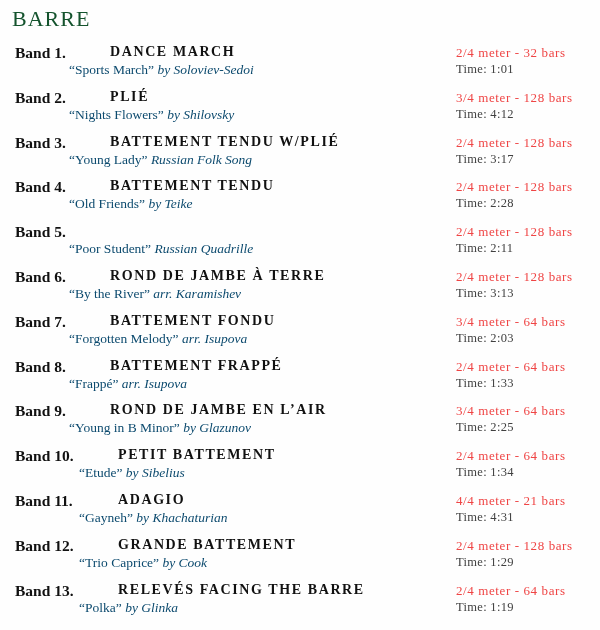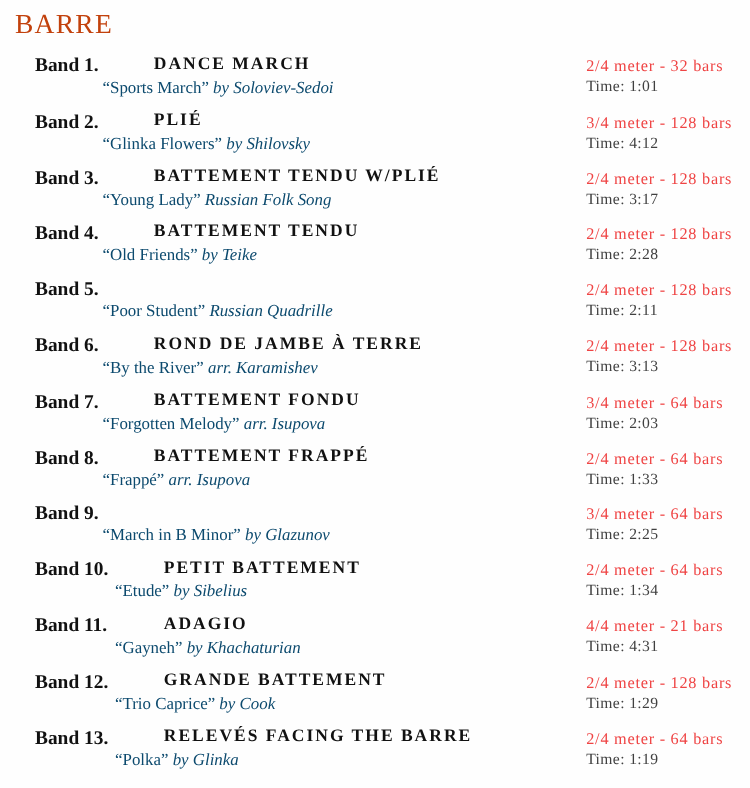--- a/index.html
+++ b/index.html
@@ -4,24 +4,24 @@
 <style>
   html, body { margin: 0; padding: 0; }
   body {
     width: 600px; height: 630px; overflow: hidden;
     background: #fefefe; color: #1a1a1a;
     font-family: "Liberation Serif", "DejaVu Serif", serif;
     position: relative;
   }
   .heading {
     position: absolute; left: 12px; top: 6px;
-    font-size: 22px; letter-spacing: 1px; font-weight: normal; color: #c2410c;
+    font-size: 22px; letter-spacing: 1px; font-weight: normal; color: #14532d;
     margin: 0;
   }
-  .list { position: absolute; left: 16px; top: 41px; width: 552px; }
+  .list { position: absolute; left: 3px; top: 41px; width: 552px; }
   .band {
     position: relative; height: 44.8px;
   }
   .band-num {
     position: absolute; left: 12px; top: 3px;
     font-weight: bold; font-size: 15.5px; color: #111;
   }
   .band-title {
     position: absolute; left: 71px; top: 3px;
     font-weight: bold; font-size: 14px; letter-spacing: 1.6px; color: #111; margin-left: 36px;
@@ -53,21 +53,21 @@
   <div class="band">
     <span class="band-num">Band 1.</span>
     <span class="band-title">DANCE MARCH</span>
     <span class="band-sub"><span class="piece">“Sports March”</span> <span class="composer">by Soloviev-Sedoi</span></span>
     <span class="meter">2/4 meter - 32 bars</span>
     <span class="time">Time: 1:01</span>
   </div>
   <div class="band">
     <span class="band-num">Band 2.</span>
     <span class="band-title">PLIÉ</span>
-    <span class="band-sub"><span class="piece">“Glinka Flowers”</span> <span class="composer">by Shilovsky</span></span>
+    <span class="band-sub"><span class="piece">“Nights Flowers”</span> <span class="composer">by Shilovsky</span></span>
     <span class="meter">3/4 meter - 128 bars</span>
     <span class="time">Time: 4:12</span>
   </div>
   <div class="band">
     <span class="band-num">Band 3.</span>
     <span class="band-title">BATTEMENT TENDU W/PLIÉ</span>
     <span class="band-sub"><span class="piece">“Young Lady”</span> <span class="composer">Russian Folk Song</span></span>
     <span class="meter">2/4 meter - 128 bars</span>
     <span class="time">Time: 3:17</span>
   </div>
@@ -100,21 +100,22 @@
   </div>
   <div class="band">
     <span class="band-num">Band 8.</span>
     <span class="band-title">BATTEMENT FRAPPÉ</span>
     <span class="band-sub"><span class="piece">“Frappé”</span> <span class="composer">arr. Isupova</span></span>
     <span class="meter">2/4 meter - 64 bars</span>
     <span class="time">Time: 1:33</span>
   </div>
   <div class="band">
     <span class="band-num">Band 9.</span>
-    <span class="band-sub"><span class="piece">“March in B Minor”</span> <span class="composer">by Glazunov</span></span>
+    <span class="band-title">ROND DE JAMBE EN L’AIR</span>
+    <span class="band-sub"><span class="piece">“Young in B Minor”</span> <span class="composer">by Glazunov</span></span>
     <span class="meter">3/4 meter - 64 bars</span>
     <span class="time">Time: 2:25</span>
   </div>
   <div class="band wide">
     <span class="band-num">Band 10.</span>
     <span class="band-title">PETIT BATTEMENT</span>
     <span class="band-sub"><span class="piece">“Etude”</span> <span class="composer">by Sibelius</span></span>
     <span class="meter">2/4 meter - 64 bars</span>
     <span class="time">Time: 1:34</span>
   </div>

